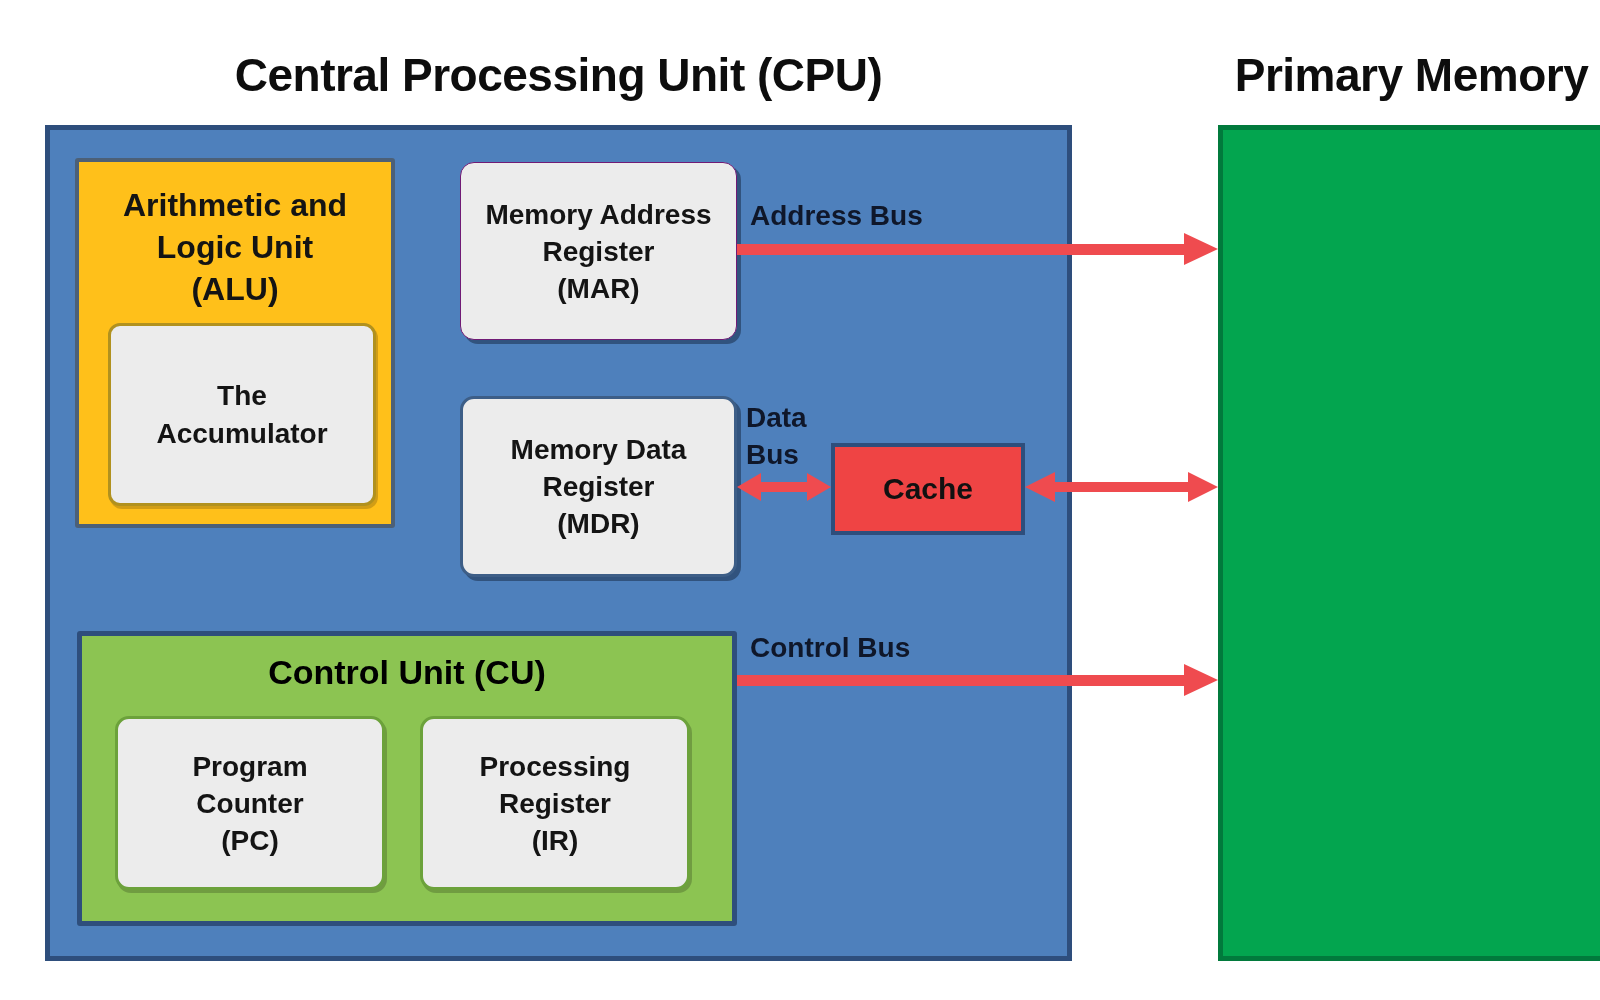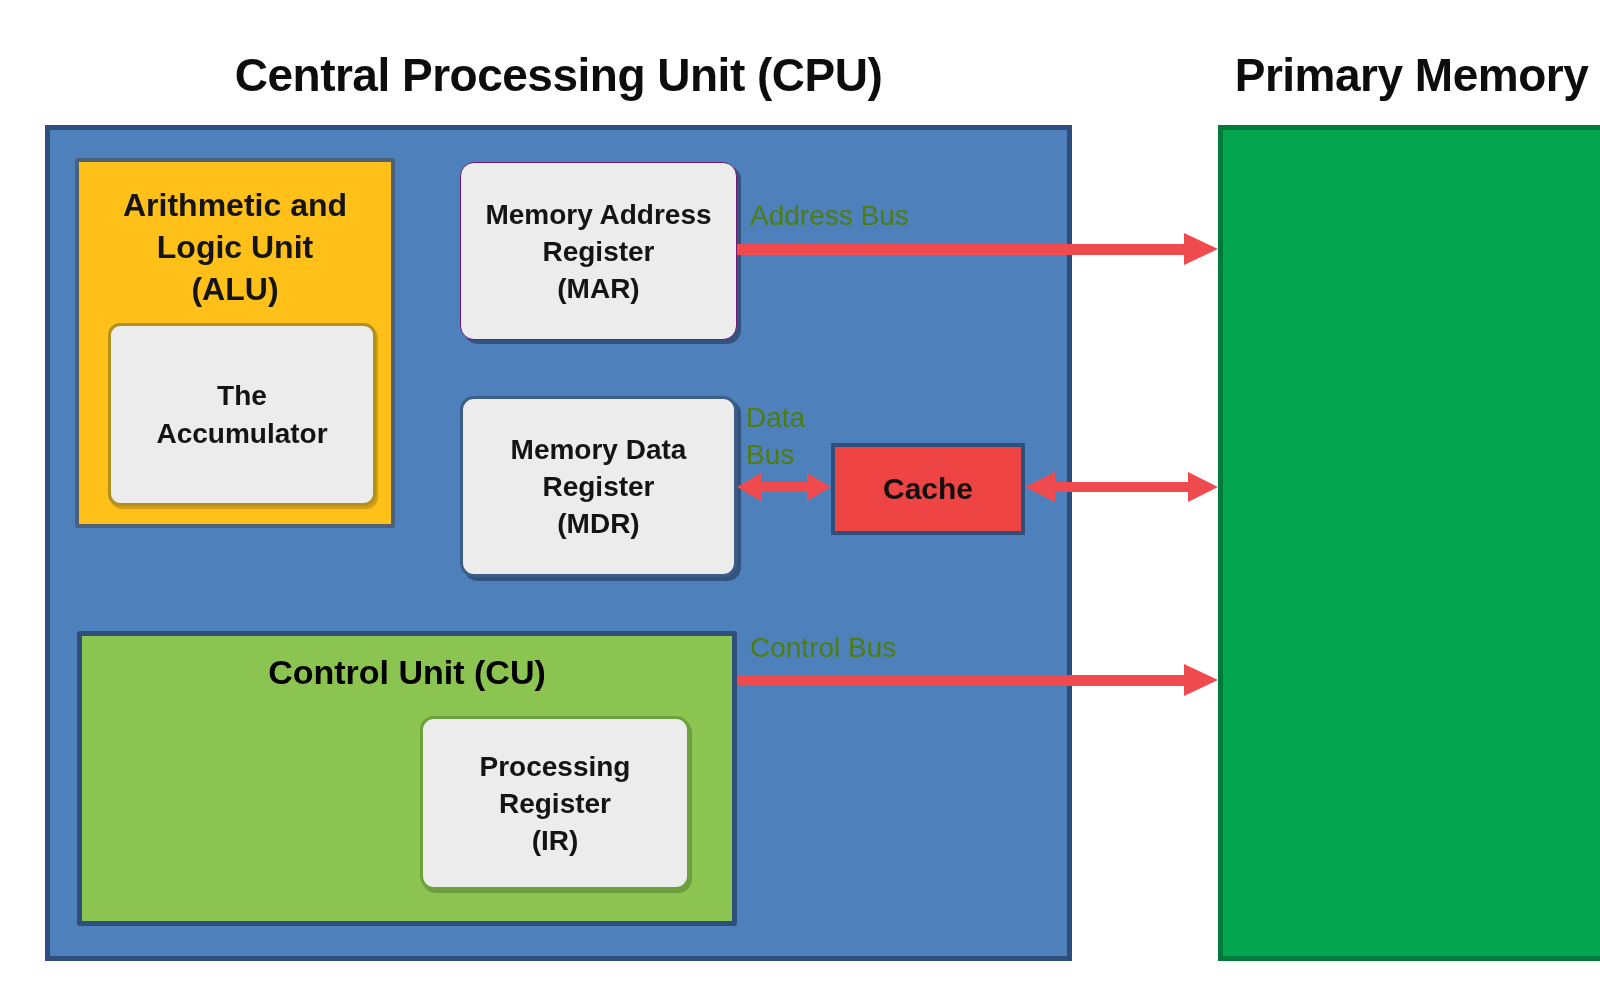--- a/index.html
+++ b/index.html
@@ -36,21 +36,21 @@
   .cache-box { left:831px; top:443px; width:194px; height:92px; background:#ef4444; border:4px solid #2e4e7c;
     display:flex; align-items:center; justify-content:center; font-weight:bold; font-size:30px; color:#111; }
 
   
   .cu-box { left:77px; top:631px; width:660px; height:295px; background:#8cc452; border:5px solid #2e4e7c; border-radius:3px; }
   .cu-title { margin-top:17px; font-weight:bold; font-size:34px; color:#000000; text-align:center; }
   .pc-box { left:115px; top:716px; width:270px; height:174px; border:3px solid #6ca23b; border-radius:14px; box-shadow:2px 3px 0 rgba(0,0,0,0.20); }
   .ir-box { left:420px; top:716px; width:270px; height:174px; border:3px solid #6ca23b; border-radius:14px; box-shadow:2px 3px 0 rgba(0,0,0,0.20); }
 
   
-  .bus-label { font-weight:normal; font-size:28px; line-height:37px; color:#4d7c0f; white-space:pre-line; }
+  .bus-label { font-weight:bold; font-size:28px; line-height:37px; color:#0f172a; white-space:pre-line; }
   .address-bus-label { left:750px; top:197px; }
   .data-bus-label    { left:746px; top:399px; }
   .control-bus-label { left:750px; top:629px; }
 
   
   .arrow { position:absolute; }
   .arrow-bar { position:absolute; background:#ef4b4f; }
   .head { position:absolute; width:0; height:0; }
 
   .address-arrow { left:737px; top:233px; width:481px; height:32px; }
@@ -104,20 +104,25 @@
 (MDR)</span>
   </div>
 
   <div class="abs cache-box">
     <span>Cache</span>
   </div>
 
   <div class="abs cu-box">
     <div class="cu-title">Control Unit (CU)</div>
   </div>
+  <div class="abs reg pc-box">
+    <span>Program
+Counter
+(PC)</span>
+  </div>
   <div class="abs reg ir-box">
     <span>Processing
 Register
 (IR)</span>
   </div>
 
   <div class="abs bus-label address-bus-label">Address Bus</div>
   <div class="abs bus-label data-bus-label">Data
 Bus</div>
   <div class="abs bus-label control-bus-label">Control Bus</div>

